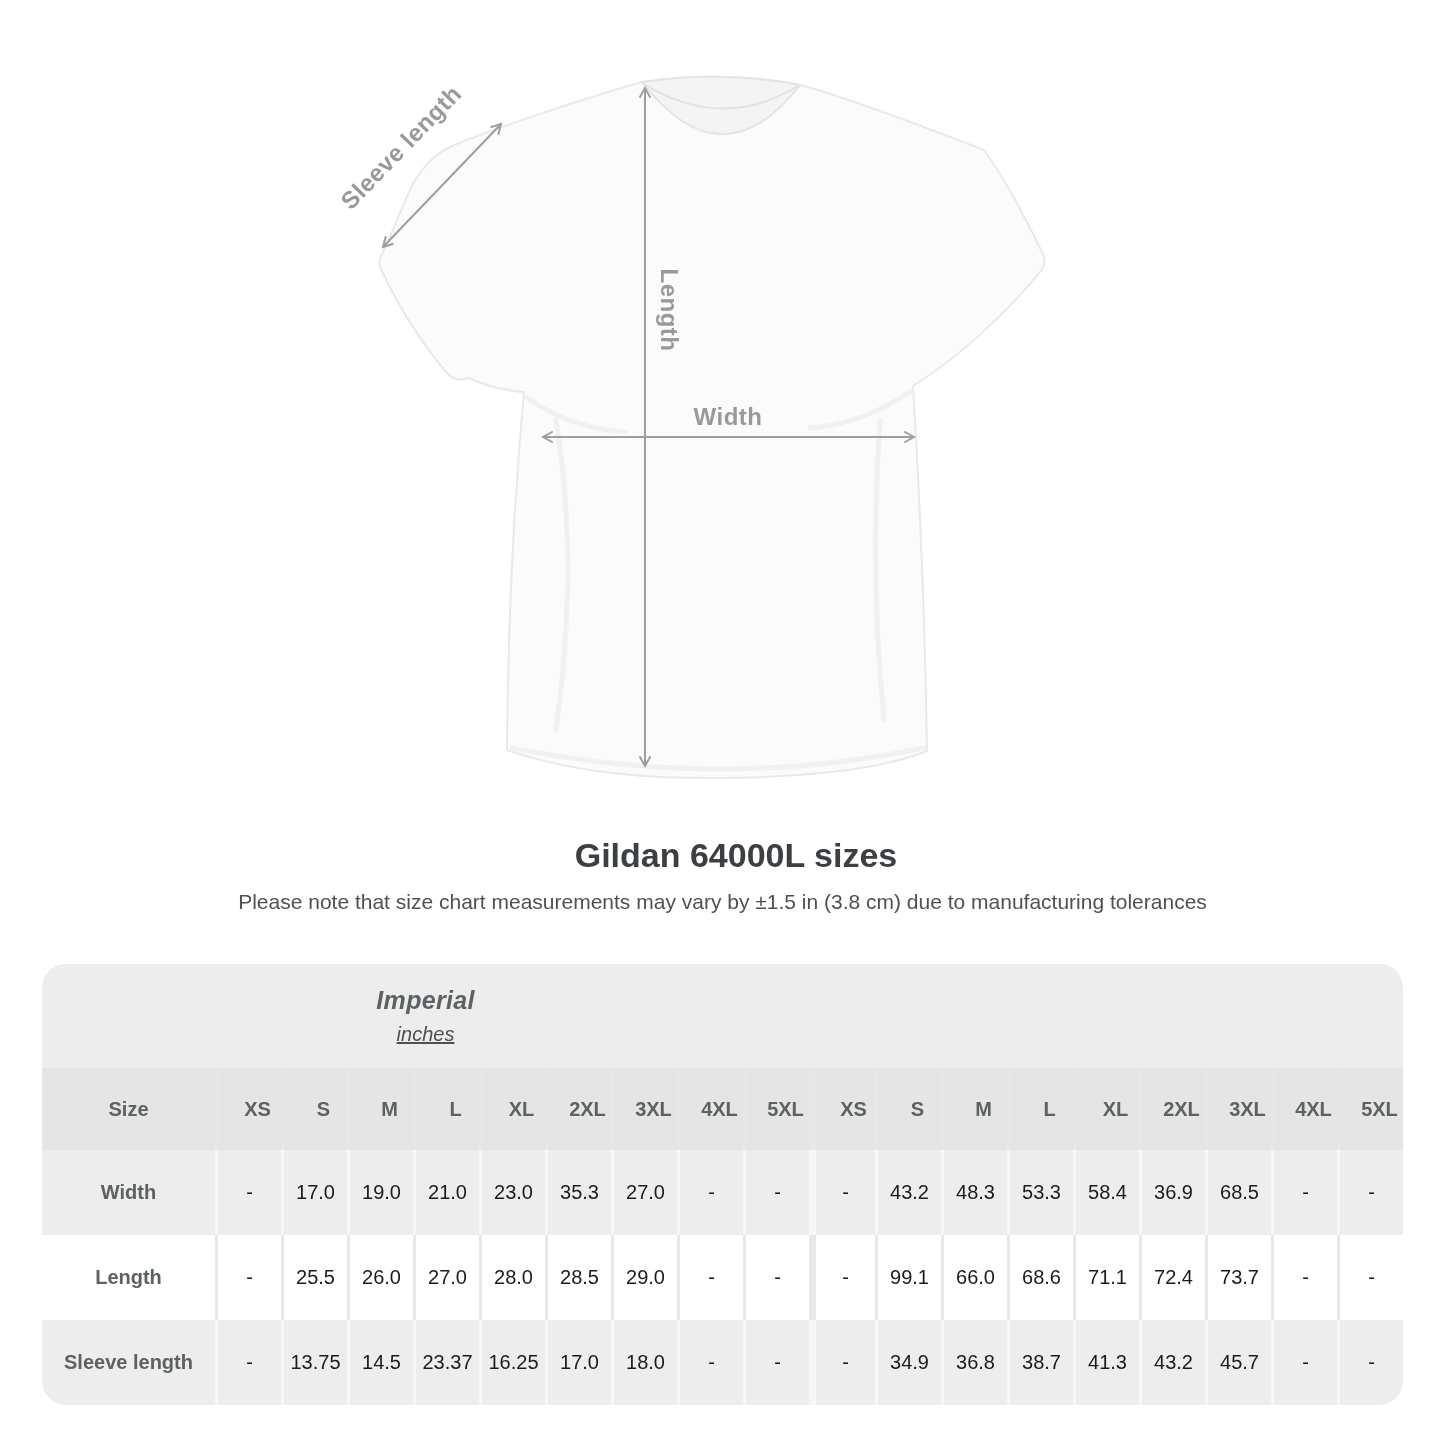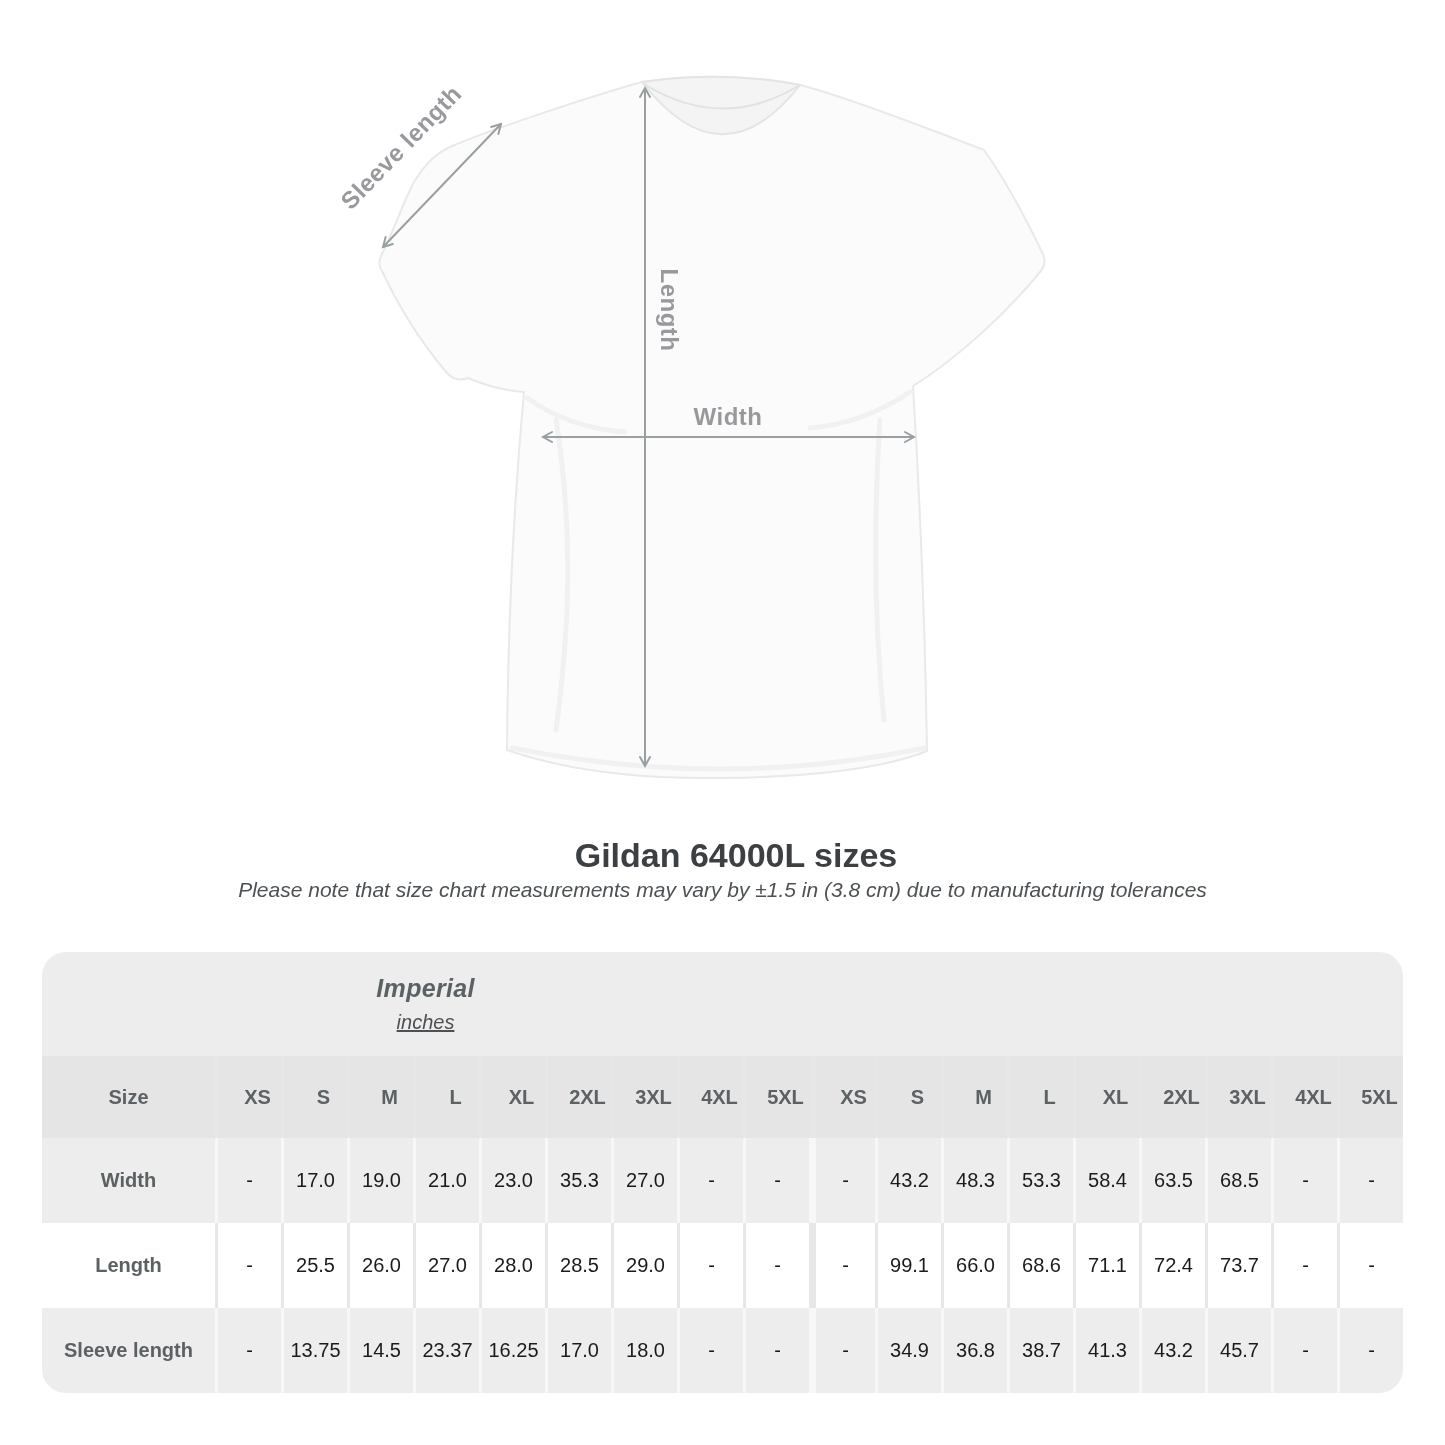--- a/index.html
+++ b/index.html
@@ -5,26 +5,26 @@
   html,body{margin:0;padding:0;background:#ffffff;}
   body{
     width:1445px;height:1445px;overflow:hidden;
     font-family:"Liberation Sans", sans-serif;
     -webkit-font-smoothing:antialiased;
   }
   .figure{position:relative;width:1445px;height:800px;}
   .figure svg{position:absolute;left:0;top:0;}
 
   .page-title{
-    margin:36px 0 4px;text-align:center;
+    margin:36px 0 16px;text-align:center;
     font-size:34px;line-height:38px;font-weight:bold;color:#3d4043;padding-left:27px;
   }
   .page-subtitle{
     margin:4px 0 0;text-align:center;
-    font-size:21px;line-height:24px;font-style:italic;color:#4d5154;
+    font-size:21px;line-height:24px;color:#4d5154;
   }
 
   .size-table{
     width:1361px;margin:50px auto 0;
     border-radius:24px;overflow:hidden;
   }
   .band{display:flex;height:104px;background:#ededed;}
   .band-cell{display:flex;flex-direction:column;justify-content:center;align-items:center;gap:8px;}
   .band-cell.imperial{width:767px;}
   .band-cell.metric{flex:1;}
@@ -148,21 +148,21 @@
     <div class="cell">23.0</div>
     <div class="cell">35.3</div>
     <div class="cell">27.0</div>
     <div class="cell">-</div>
     <div class="cell">-</div>
     <div class="cell group-start">-</div>
     <div class="cell">43.2</div>
     <div class="cell">48.3</div>
     <div class="cell">53.3</div>
     <div class="cell">58.4</div>
-    <div class="cell">63.5</div>
+    <div class="cell">36.9</div>
     <div class="cell">68.5</div>
     <div class="cell">-</div>
     <div class="cell">-</div>
   </div>
 
   <div class="trow stripe-white">
     <div class="cell label-cell">Length</div>
     <div class="cell">-</div>
     <div class="cell">25.5</div>
     <div class="cell">26.0</div>

